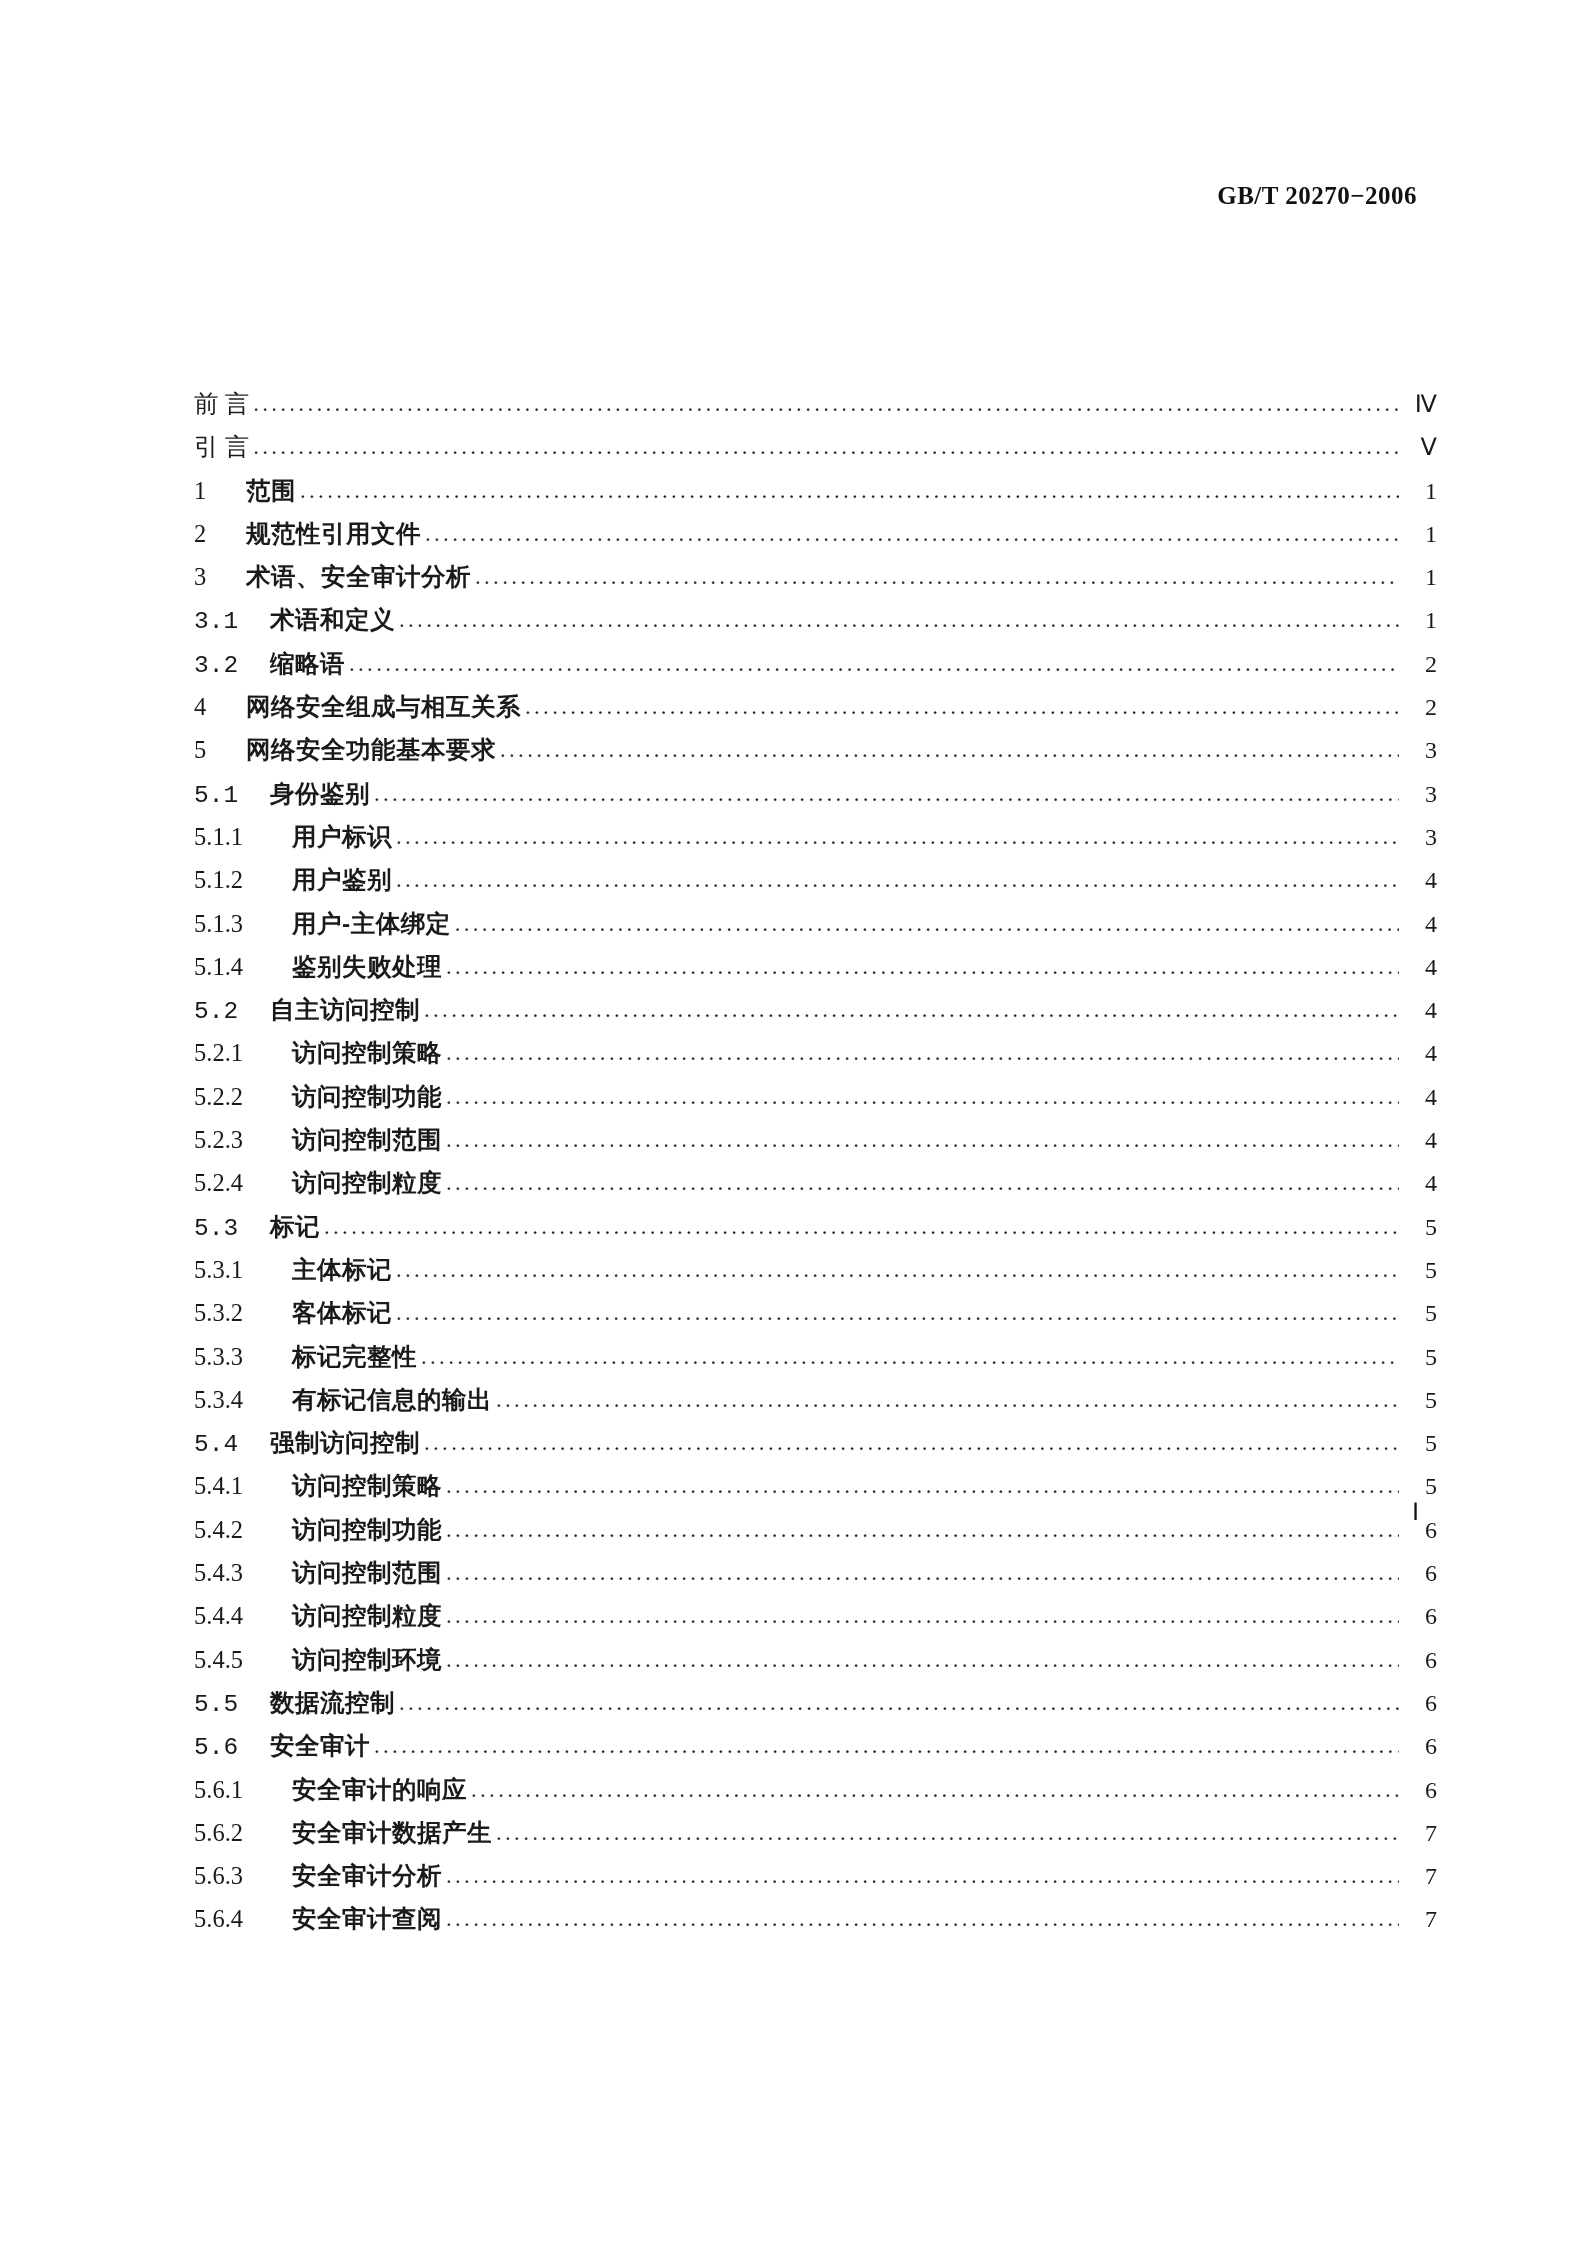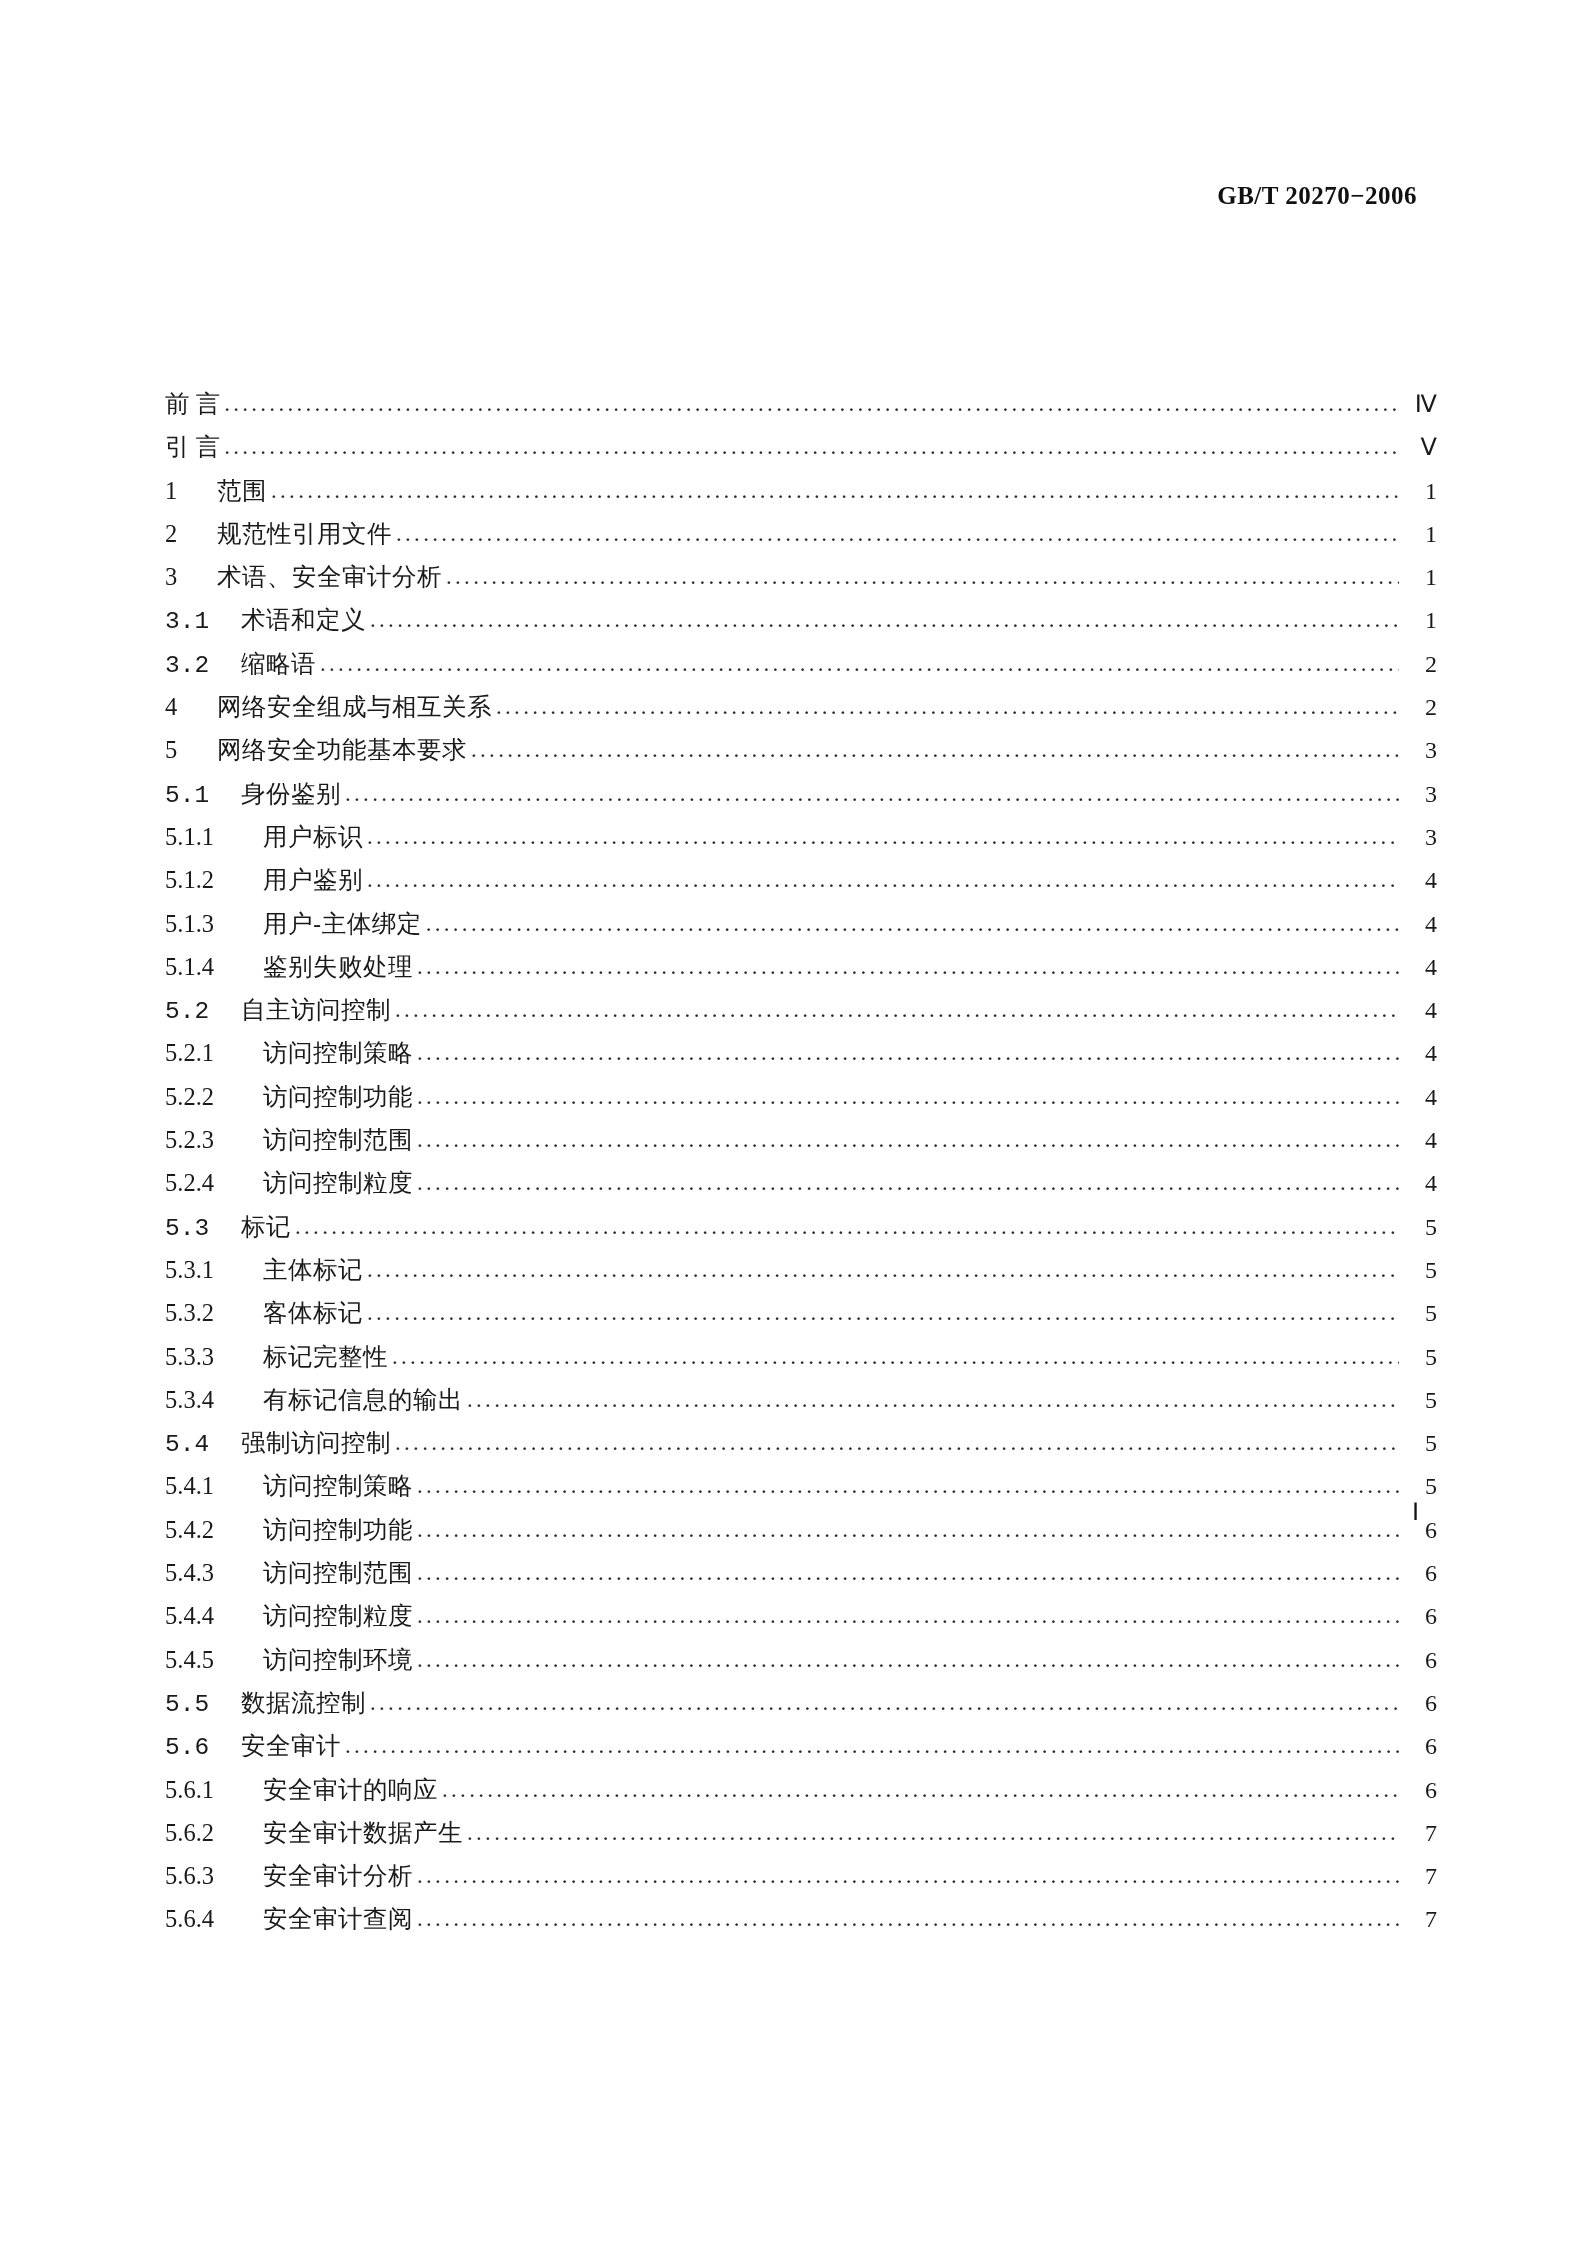--- a/index.html
+++ b/index.html
@@ -44,21 +44,21 @@
     font-weight: 700;
     letter-spacing: 2px;
     color: #111;
   }
   .doc-title .gap {
     display: inline-block;
     width: 70px;
   }
   .toc {
     position: absolute;
-    left: 165px;
+    left: 194px;
     right: 150px;
     top: 392px;
   }
   .toc-row {
     display: flex;
     align-items: baseline;
     width: 100%;
     font-size: 24.5px;
     line-height: 1.0;
     height: 43.3px;
@@ -69,20 +69,21 @@
     font-family: "Liberation Serif", serif;
     flex: 0 0 auto;
   }
   .num.w1 { min-width: 36px; }
   .num.w2 { min-width: 62px; font-family: Liberation Mono, monospace; }
   .num.w3 { min-width: 84px; }
   .label {
     font-family: "Liberation Sans", sans-serif;
     flex: 0 0 auto;
     letter-spacing: 0.5px;
+    font-weight: bold;
   }
   .label.cjk-sp {
     letter-spacing: 0.5px;
   }
   .dots {
     flex: 1 1 auto;
     overflow: hidden;
     white-space: nowrap;
     margin: 0 4px 0 4px;
     font-family: "Liberation Serif", serif;

